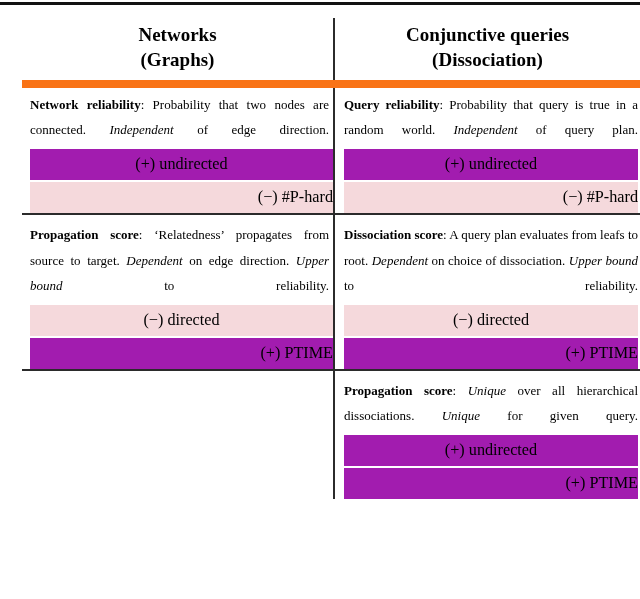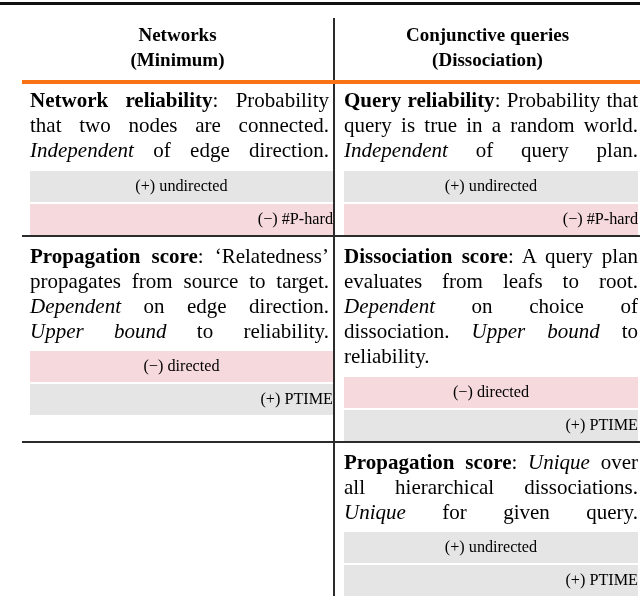--- a/index.html
+++ b/index.html
@@ -61,26 +61,26 @@
   .hdr {
     font-weight: bold;
     font-size: 19px;
     line-height: 25px;
     text-align: center;
     padding: 4px 6px 8px 6px;
   }
   .hdr .l2 { display: block; }
 
   tr.hdrrow td {
-    border-bottom: 4px solid #f97316;
+    border-bottom: 8px solid #f97316;
   }
 
   
   .prose {
-    font-size: 21px;
+    font-size: 13px;
     line-height: 25.2px;
     text-align: justify;
     text-align-last: justify;
     padding: 4px 4px 3px 8px;
     hyphens: manual;
   }
   td.right .prose { padding-left: 9px; padding-right: 2px; }
 
   .prose b { font-weight: bold; }
   .prose i { font-style: italic; }
@@ -90,21 +90,21 @@
     display: block;
     font-size: 16.2px;
     line-height: 31px;
     height: 31px;
     text-align: center;
     margin: 0 0 2px 8px;
   }
   td.right .band { margin-left: 9px; margin-right: 2px; }
   td.left  .band { margin-right: 0px; }
 
-  .band.pos { background: #e5e5e5; }
+  .band.pos { background: #a21caf; }
   .band.neg { background: #f5d9dc; }
   .band.last { margin-bottom: 0; text-align: right; }
 
   
   tr.seprow td {
     border-bottom: 2px solid #2b2b2b;
     height: 0;
     font-size: 0;
     line-height: 0;
   }
@@ -144,21 +144,21 @@
       <colgroup>
           <col class="c1">
           <col class="c2">
         </colgroup>
       <tbody>
 
         <tr class="hdrrow">
           <td class="left">
             <div class="hdr">
               <span>Networks</span>
-              <span class="l2">(Minimum)</span>
+              <span class="l2">(Graphs)</span>
             </div>
           </td>
           <td class="right">
             <div class="hdr">
               <span>Conjunctive queries</span>
               <span class="l2">(Dissociation)</span>
             </div>
           </td>
         </tr>
 

